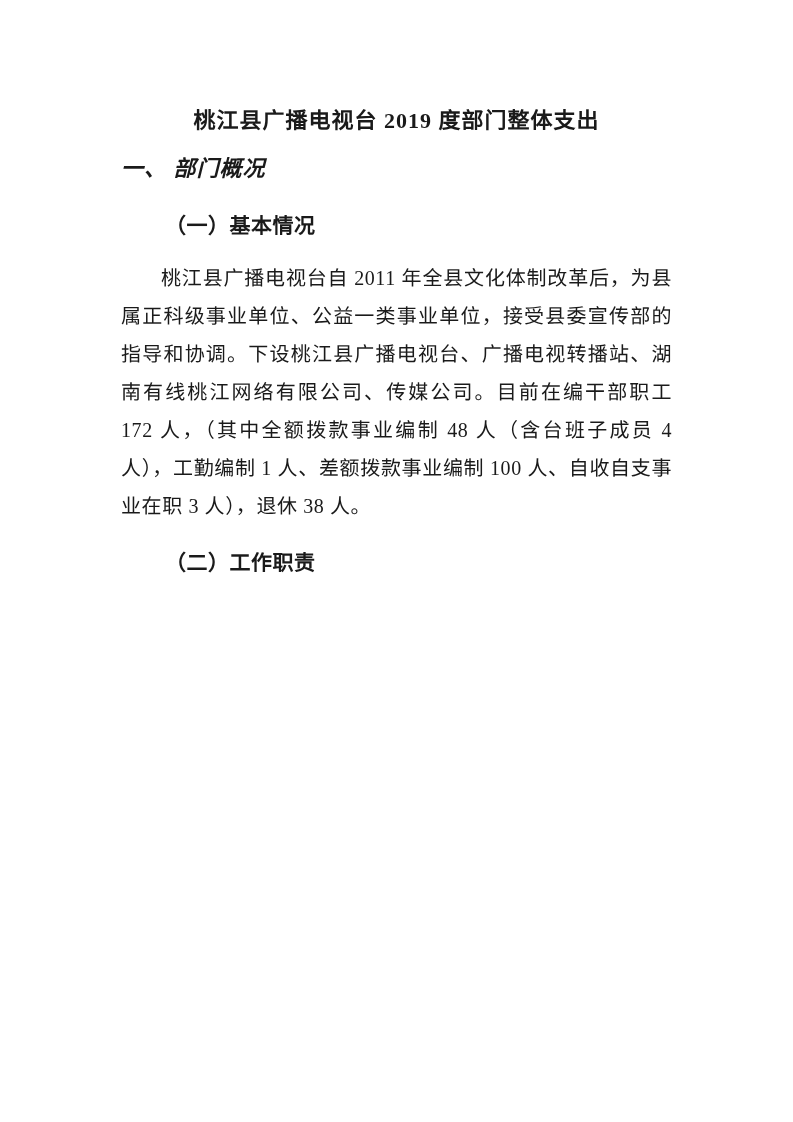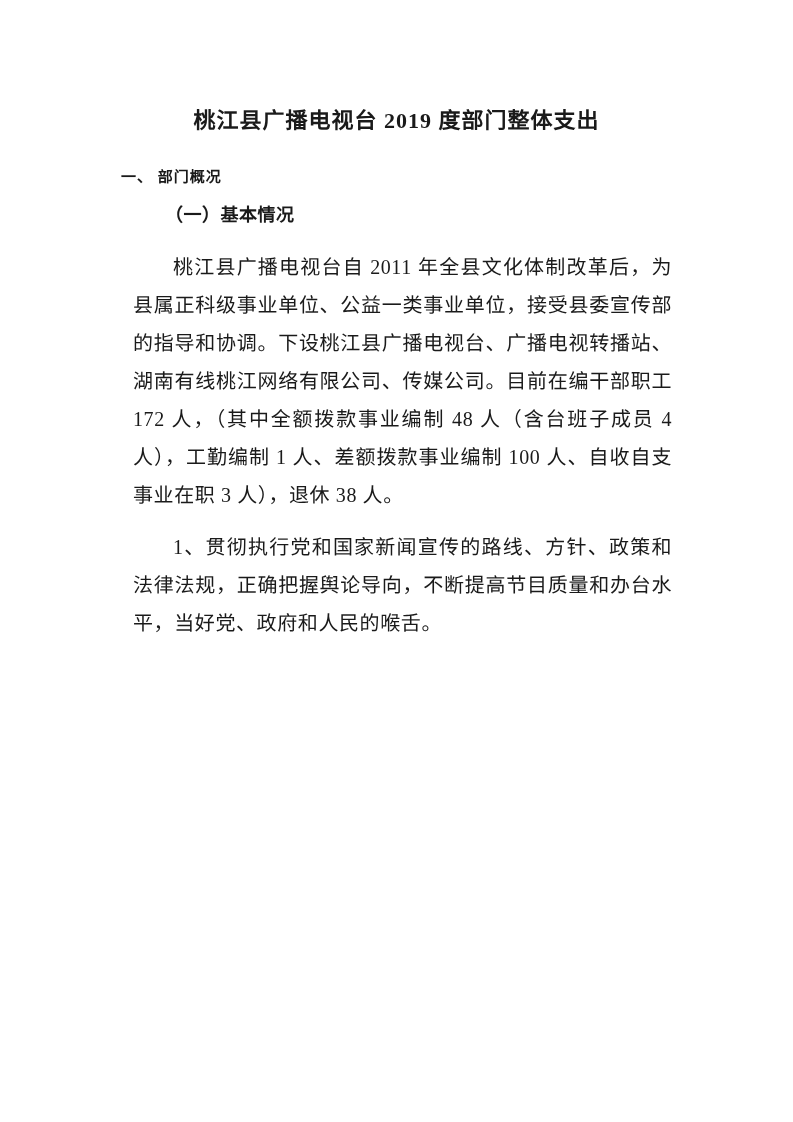--- a/index.html
+++ b/index.html
@@ -23,54 +23,56 @@
   }
   .title-block {
     text-align: center;
     font-weight: bold;
     font-size: 22px;
     line-height: 55px;
     letter-spacing: 1px;
   }
   .h1 {
     font-weight: bold;
-    font-size: 15px;
+    font-size: 22px;
     line-height: 38px;
-    margin-top: 10px;
+    margin-top: 2px;
     letter-spacing: 1px;
+    font-style: italic;
   }
   .h2 {
     font-weight: bold;
-    font-size: 18px;
+    font-size: 21px;
     line-height: 38px;
+    margin-top: 19px;
     text-indent: 44px;
     letter-spacing: 0.5px;
   }
   p.body-para {
     font-size: 20px;
     line-height: 38px;
-    margin: 14px 0 0 12px;
+    margin: 14px 0 0 0;
     text-indent: 40px;
     text-align: justify;
     letter-spacing: 0.6px;
   }
 </style>
 </head>
 <body>
 
 <div class="page">
 
   <div class="title-block">
     <div>桃江县广播电视台 2019 度部门整体支出</div>
   </div>
 
   <div class="h1">一、 部门概况</div>
 
   <div class="h2">（一）基本情况</div>
 
   <p class="body-para">桃江县广播电视台自 2011 年全县文化体制改革后，为县属正科级事业单位、公益一类事业单位，接受县委宣传部的指导和协调。下设桃江县广播电视台、广播电视转播站、湖南有线桃江网络有限公司、传媒公司。目前在编干部职工 172 人，（其中全额拨款事业编制 48 人（含台班子成员 4 人），工勤编制 1 人、差额拨款事业编制 100 人、自收自支事业在职 3 人），退休 38 人。</p>
 
+  <div class="h2">（二）工作职责</div>
 
-  <p class="body-para">1、贯彻执行党和国家新闻宣传的路线、方针、政策和法律法规，正确把握舆论导向，不断提高节目质量和办台水平，当好党、政府和人民的喉舌。</p>
 
 
 
 </div>
 
 </body></html>

